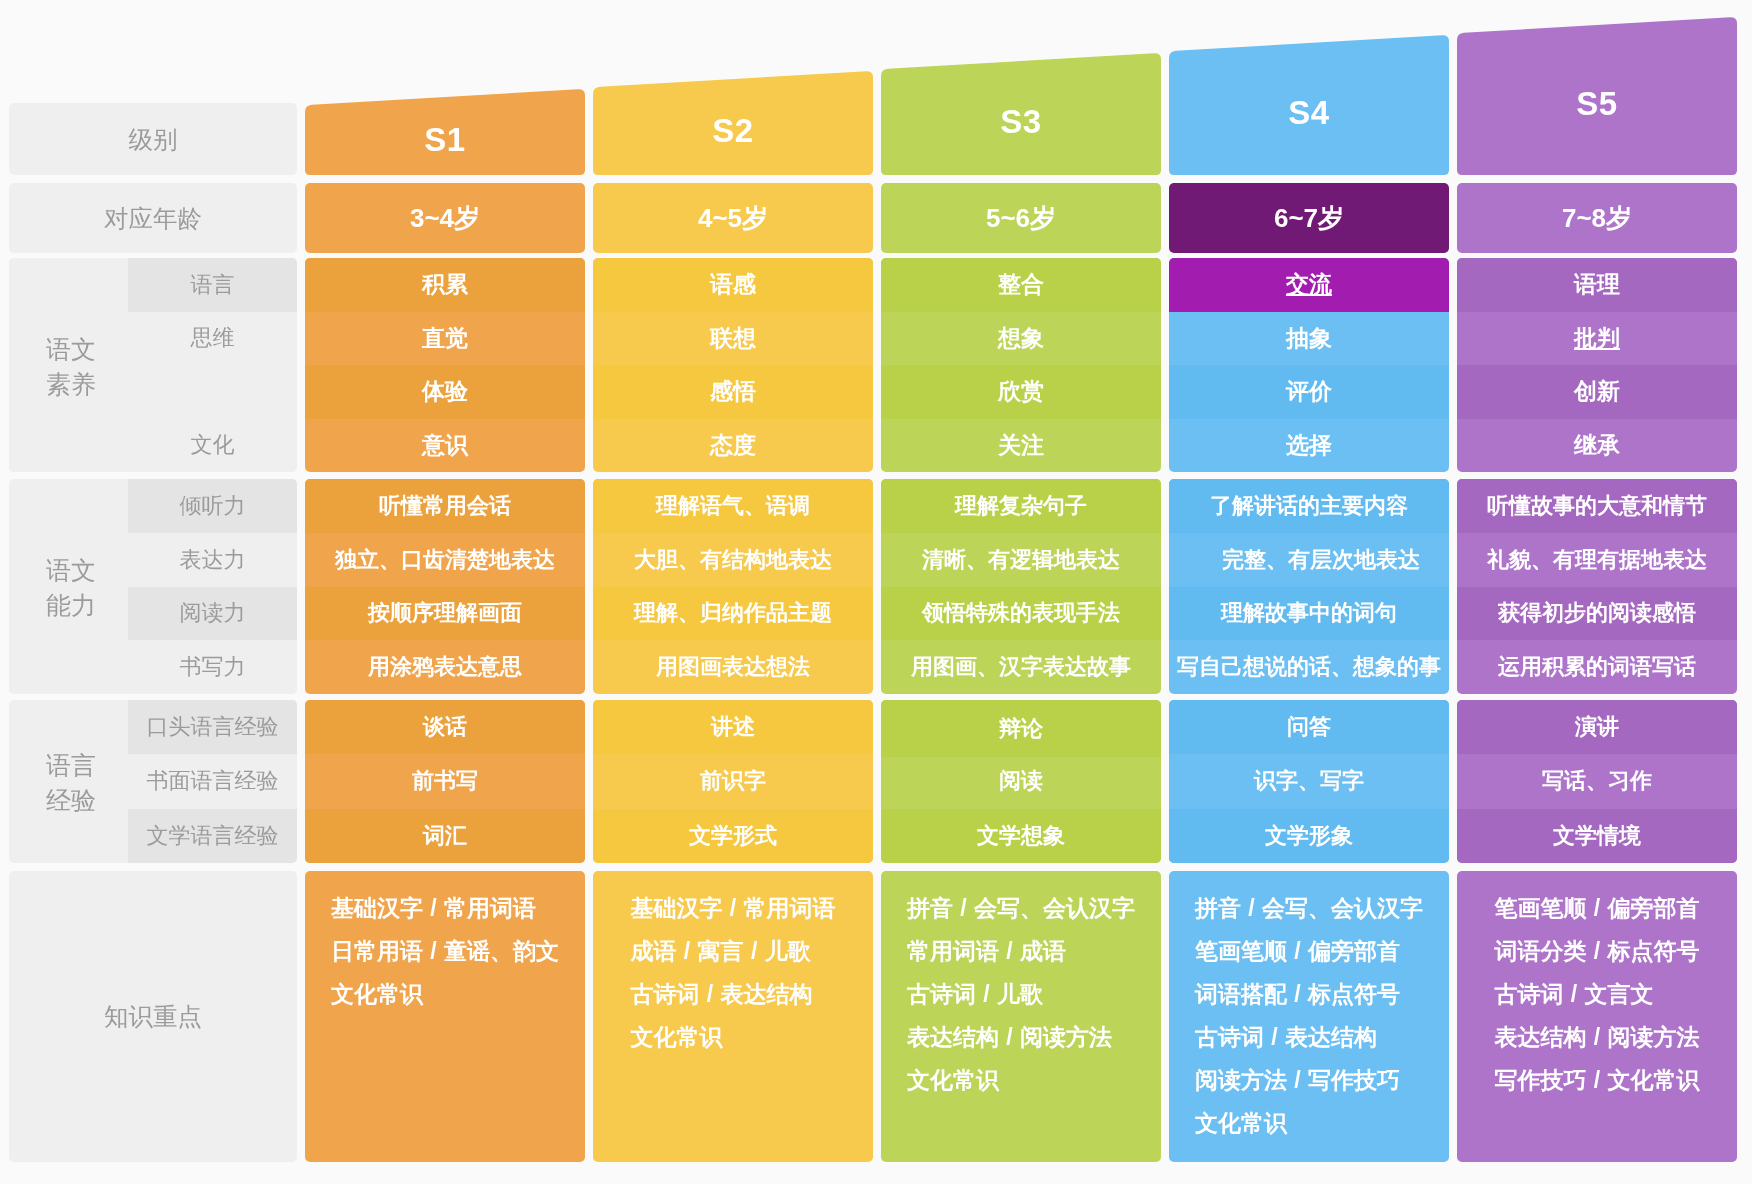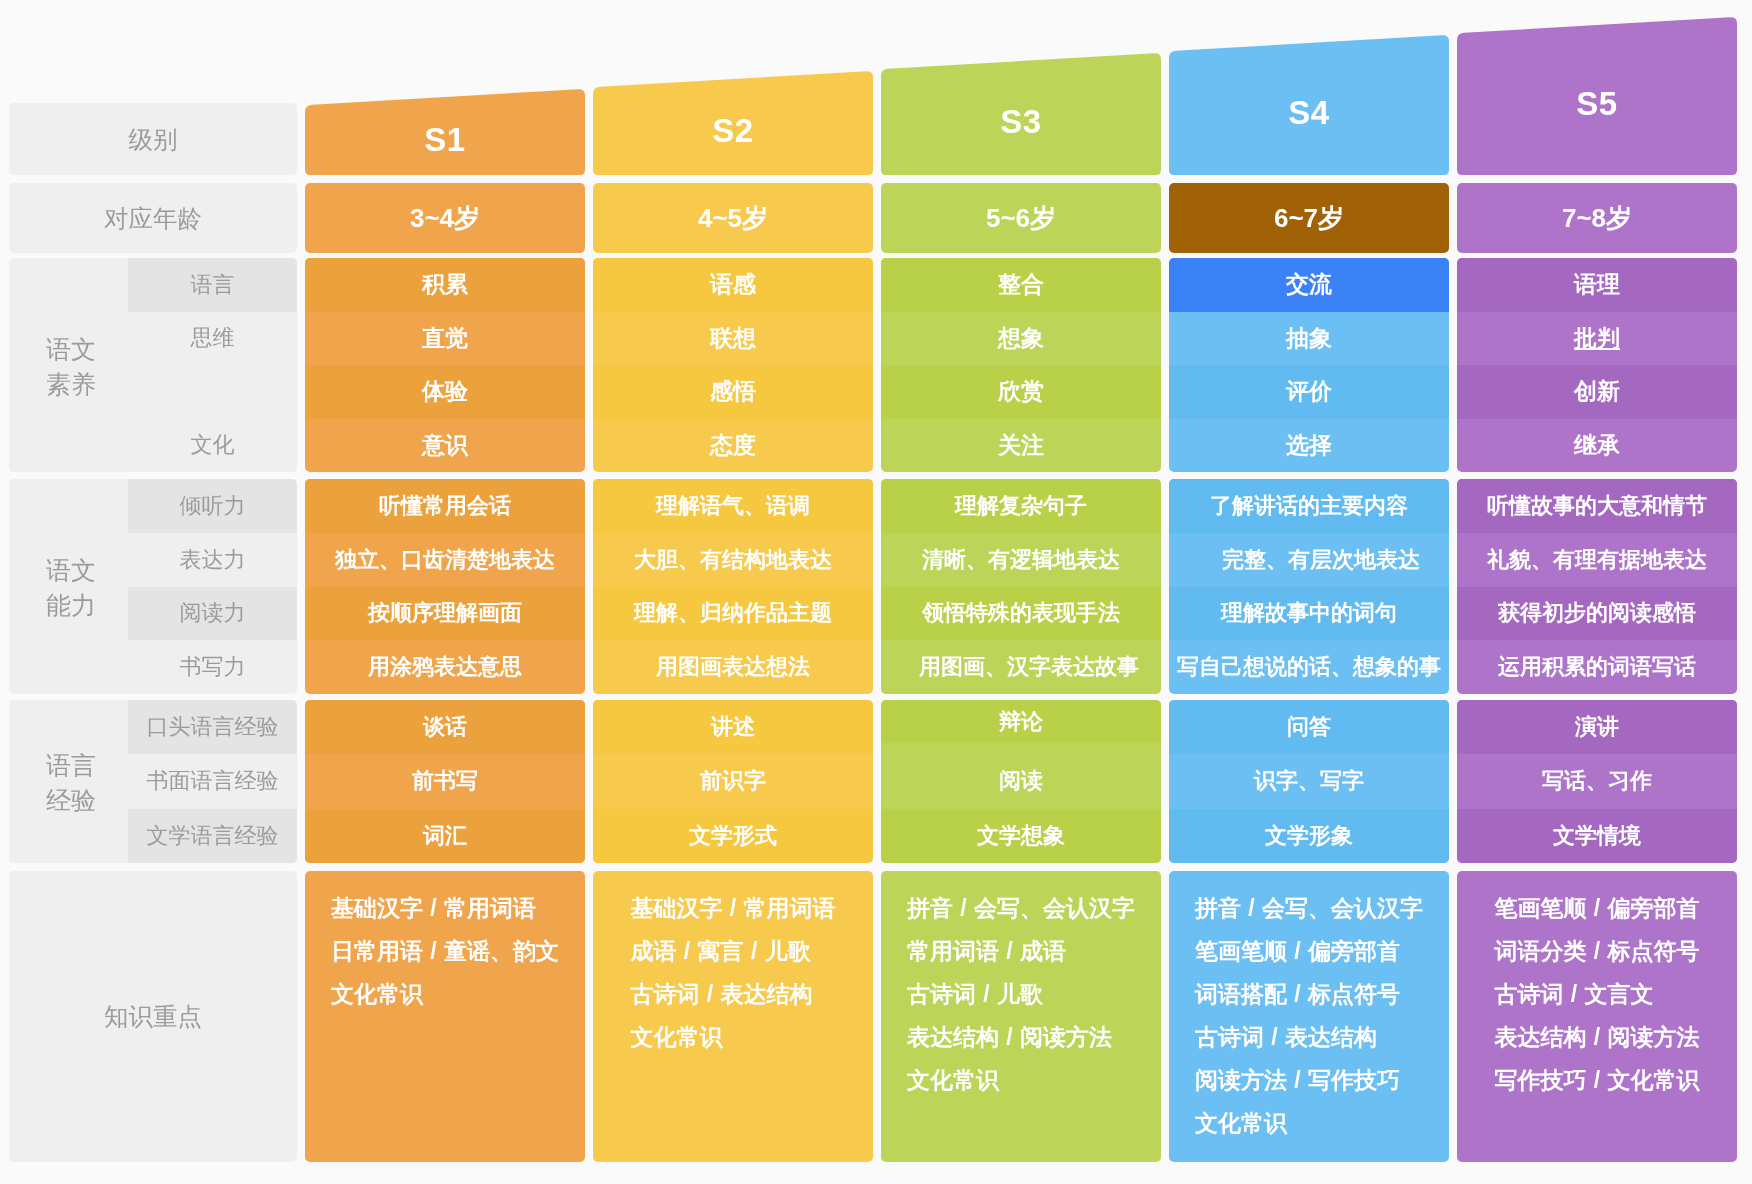--- a/index.html
+++ b/index.html
@@ -62,21 +62,21 @@
     </div>
   <div class="cell colcell agev" style="left:305px;top:183px;width:280px;height:70px;background:#F0A54C;">
     <span>3~4岁</span>
     </div>
   <div class="cell colcell agev" style="left:593px;top:183px;width:280px;height:70px;background:#F7CA4E;">
     <span>4~5岁</span>
     </div>
   <div class="cell colcell agev" style="left:881px;top:183px;width:280px;height:70px;background:#BCD457;">
     <span>5~6岁</span>
     </div>
-  <div class="cell colcell agev" style="left:1169px;top:183px;width:280px;height:70px;background:#a16207;text-align:center;">
+  <div class="cell colcell agev" style="left:1169px;top:183px;width:280px;height:70px;background:#701a75;text-align:center;">
     <span>6~7岁</span>
     </div>
   <div class="cell colcell agev" style="left:1457px;top:183px;width:280px;height:70px;background:#AE74CA;">
     <span>7~8岁</span>
     </div>
 
   <div class="cell gray" style="left:9px;top:258px;width:288px;height:214px;display:block;overflow:hidden;">
     <div class="cell gray grouplabel" style="left:0;top:0;width:119px;height:214px;border-radius:0;padding-left:5px;padding-top:3px;">
       <span>语文
 素养</span></div>
@@ -126,21 +126,21 @@
       <span>想象</span>
       </div>
     <div class="cell colcell shortval" style="left:0;top:107.0px;width:280px;height:53.5px;border-radius:0;background:#B8D149;">
       <span>欣赏</span>
       </div>
     <div class="cell colcell shortval" style="left:0;top:160.5px;width:280px;height:53.5px;border-radius:0;">
       <span>关注</span>
       </div>
   </div>
   <div class="cell" style="left:1169px;top:258px;width:280px;height:214px;background:#6CBFF2;display:block;overflow:hidden;">
-    <div class="cell colcell shortval" style="left:0;top:0.0px;width:280px;height:53.5px;border-radius:0;background:#3b82f6;">
+    <div class="cell colcell shortval" style="left:0;top:0.0px;width:280px;height:53.5px;border-radius:0;background:#a21caf;text-decoration:underline;">
       <span>交流</span>
       </div>
     <div class="cell colcell shortval" style="left:0;top:53.5px;width:280px;height:53.5px;border-radius:0;">
       <span>抽象</span>
       </div>
     <div class="cell colcell shortval" style="left:0;top:107.0px;width:280px;height:53.5px;border-radius:0;background:#61BAF0;">
       <span>评价</span>
       </div>
     <div class="cell colcell shortval" style="left:0;top:160.5px;width:280px;height:53.5px;border-radius:0;">
       <span>选择</span>
@@ -209,21 +209,21 @@
   <div class="cell" style="left:881px;top:479px;width:280px;height:215px;background:#BCD457;display:block;overflow:hidden;">
     <div class="cell colcell val" style="left:0;top:0.0px;width:280px;height:53.75px;border-radius:0;background:#B8D149;">
       <span>理解复杂句子</span>
       </div>
     <div class="cell colcell val" style="left:0;top:53.75px;width:280px;height:53.75px;border-radius:0;">
       <span>清晰、有逻辑地表达</span>
       </div>
     <div class="cell colcell val" style="left:0;top:107.5px;width:280px;height:53.75px;border-radius:0;background:#B8D149;">
       <span>领悟特殊的表现手法</span>
       </div>
-    <div class="cell colcell val" style="left:8px;top:161.25px;width:280px;height:53.75px;border-radius:0;">
+    <div class="cell colcell val" style="left:0;top:161.25px;width:280px;height:53.75px;border-radius:0;">
       <span>用图画、汉字表达故事</span>
       </div>
   </div>
   <div class="cell" style="left:1169px;top:479px;width:280px;height:215px;background:#6CBFF2;display:block;overflow:hidden;">
     <div class="cell colcell val" style="left:0;top:0.0px;width:280px;height:53.75px;border-radius:0;background:#61BAF0;">
       <span>了解讲话的主要内容</span>
       </div>
     <div class="cell colcell val" style="left:0;top:53.75px;width:304px;height:53.75px;border-radius:0;">
       <span>完整、有层次地表达</span>
       </div>
@@ -279,21 +279,21 @@
       <span>谈话</span>
       </div>
     <div class="cell colcell val" style="left:0;top:54.33px;width:280px;height:54.333333333333336px;border-radius:0;">
       <span>前书写</span>
       </div>
     <div class="cell colcell val" style="left:0;top:108.67px;width:280px;height:54.333333333333336px;border-radius:0;background:#EBA23D;">
       <span>词汇</span>
       </div>
   </div>
   <div class="cell" style="left:881px;top:700px;width:280px;height:163px;background:#BCD457;display:block;overflow:hidden;">
-    <div class="cell colcell val" style="left:0;top:0.0px;width:280px;height:43px;border-radius:0;background:#B8D149;">
+    <div class="cell colcell val" style="left:0;top:0.0px;width:280px;height:57px;border-radius:0;background:#B8D149;">
       <span>辩论</span>
       </div>
     <div class="cell colcell val" style="left:0;top:54.33px;width:280px;height:54.333333333333336px;border-radius:0;">
       <span>阅读</span>
       </div>
     <div class="cell colcell val" style="left:0;top:108.67px;width:280px;height:54.333333333333336px;border-radius:0;background:#B8D149;">
       <span>文学想象</span>
       </div>
   </div>
   <div class="cell" style="left:1169px;top:700px;width:280px;height:163px;background:#6CBFF2;display:block;overflow:hidden;">

